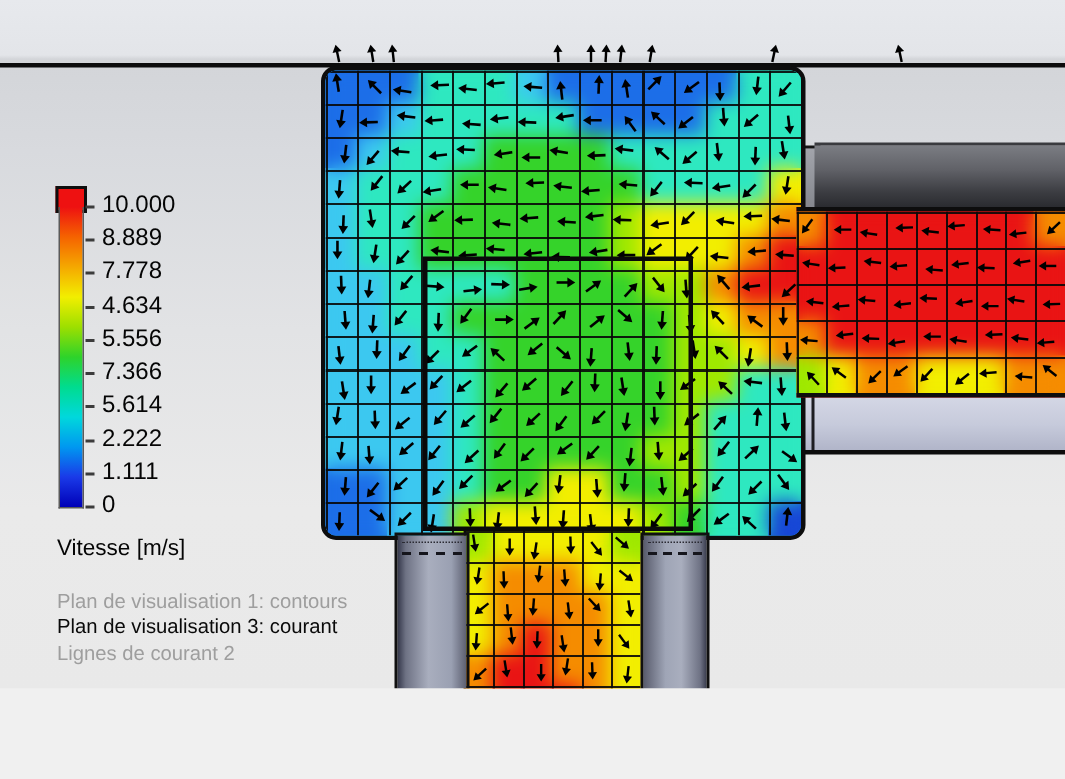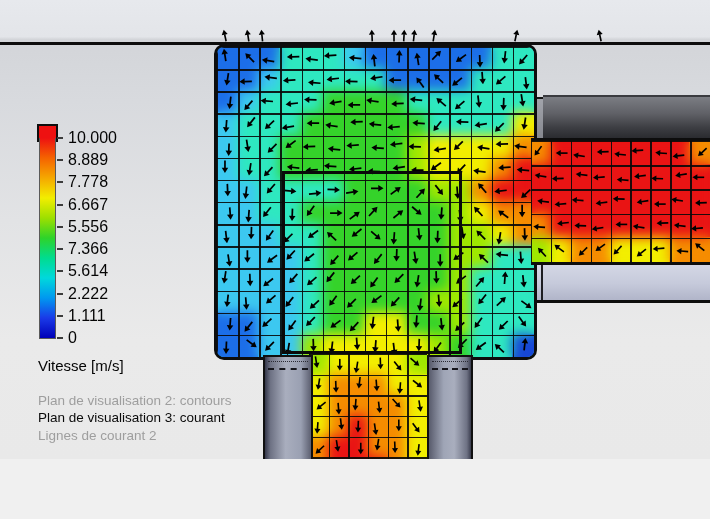--- a/index.html
+++ b/index.html
@@ -1975,36 +1975,36 @@
     <div id="legend-cap" style="background: rgb(238, 17, 17);"></div>
     <div id="legend-bar" style="background: linear-gradient(rgb(238, 17, 17) 0%, rgb(245, 99, 0) 10%, rgb(245, 168, 0) 20%, rgb(242, 238, 0) 30%, rgb(157, 223, 0) 40%, rgb(46, 211, 42) 50%, rgb(0, 220, 143) 60%, rgb(0, 216, 220) 70%, rgb(0, 152, 240) 80%, rgb(26, 58, 232) 90%, rgb(0, 0, 184) 100%);"></div>
     <div id="legend-ticks">
         <div class="tick" style="top: 13px;"></div>
         <div class="tick-label" style="top: 14px;">10.000</div>
         <div class="tick" style="top: 35.2222px;"></div>
         <div class="tick-label" style="top: 36.2222px;">8.889</div>
         <div class="tick" style="top: 57.4444px;"></div>
         <div class="tick-label" style="top: 58.4444px;">7.778</div>
         <div class="tick" style="top: 79.6667px;"></div>
-        <div class="tick-label" style="top: 80.6667px;">6.667</div>
+        <div class="tick-label" style="top: 80.6667px;">4.634</div>
         <div class="tick" style="top: 101.889px;"></div>
         <div class="tick-label" style="top: 102.889px;">5.556</div>
         <div class="tick" style="top: 124.111px;"></div>
         <div class="tick-label" style="top: 125.111px;">7.366</div>
         <div class="tick" style="top: 146.333px;"></div>
         <div class="tick-label" style="top: 147.333px;">5.614</div>
         <div class="tick" style="top: 168.556px;"></div>
         <div class="tick-label" style="top: 169.556px;">2.222</div>
         <div class="tick" style="top: 190.778px;"></div>
         <div class="tick-label" style="top: 191.778px;">1.111</div>
         <div class="tick" style="top: 213px;"></div>
         <div class="tick-label" style="top: 214px;">0</div>
       </div>
   </div>
   <div class="abs" id="vitesse">Vitesse [m/s]</div>
 
   <div class="abs" id="plans">
-      <div class="plan-line">Plan de visualisation 2: contours</div>
+      <div class="plan-line">Plan de visualisation 1: contours</div>
       <div class="plan-line active">Plan de visualisation 3: courant</div>
       <div class="plan-line">Lignes de courant 2</div>
     </div>
 
 </div>
 
 </body></html>

